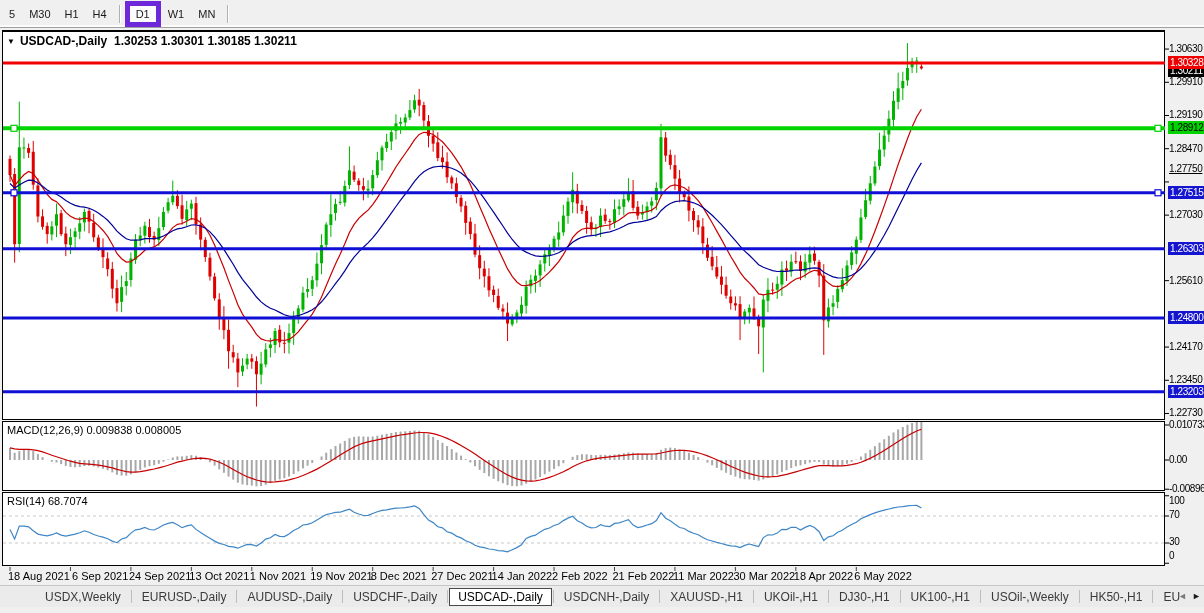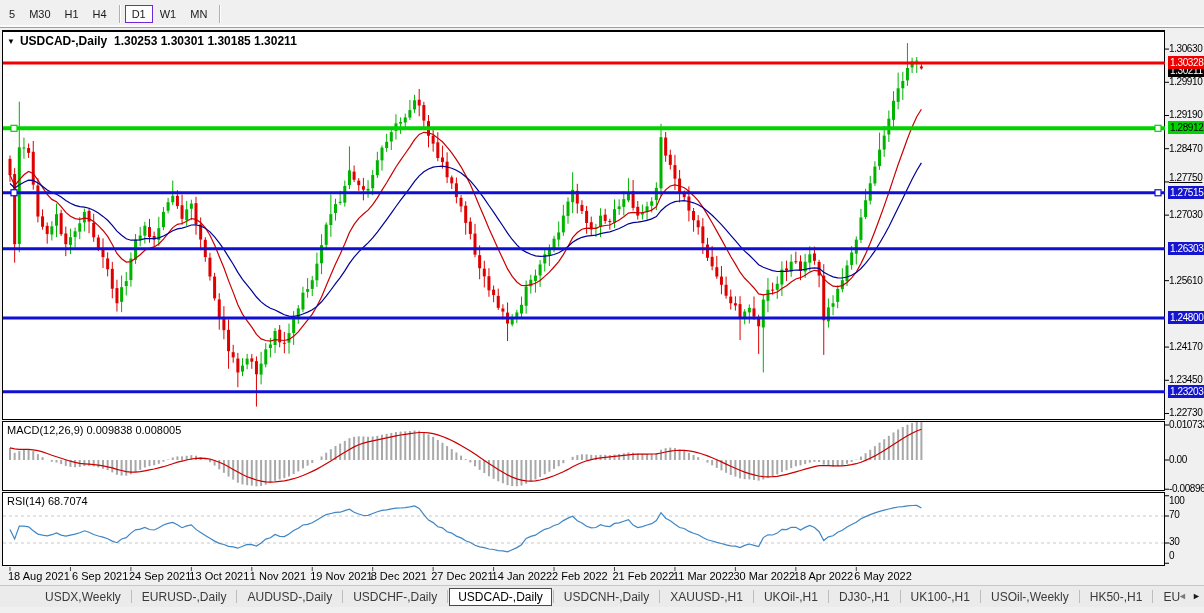--- a/index.html
+++ b/index.html
@@ -9,21 +9,21 @@
     -webkit-font-smoothing:none;
   }
   
   .toolbar{
     position:absolute;left:0;top:0;width:1204px;height:28px;
     background:#f0f0f0;border-bottom:1px solid #9f9f9f;
     box-shadow:inset 0 -2px 0 #fbfbfb;
     display:flex;align-items:center;padding-left:2px;box-sizing:border-box;
   }
   .tf{display:inline-block;padding:3px 7px;font-size:11px;color:#1a1a1a;white-space:nowrap;cursor:default;}
-  .tf.active{background:#fdfdfd;border:1px solid #6d28d9;padding:2px 6px;}
+  .tf.active{background:#fdfdfd;border:5px solid #6d28d9;padding:2px 6px;}
   .tb-sep{display:inline-block;width:1px;height:18px;background:#b0b0b0;margin:0 5px;box-shadow:1px 0 0 #ffffff;}
   
   .panel{position:absolute;left:2px;width:1163px;background:#ffffff;border:1px solid #000;box-sizing:border-box;}
   #main-panel{top:30px;height:390px;border-top:2px solid #000;}
   #macd-panel{top:421px;height:70px;}
   #rsi-panel{top:492px;height:74px;}
   .chart-title{position:absolute;left:7px;top:34px;font-size:12px;font-weight:bold;color:#000;z-index:6;}
   .chart-title .arrow{font-size:8px;margin-right:5px;vertical-align:1px;}
   .ind-label{position:absolute;left:7px;font-size:11px;color:#000;z-index:6;}
   #macd-label{top:424px;}
@@ -773,21 +773,21 @@
     <span class="tab-sep"></span>
     <span class="tab">EU</span>
   </div>
 <span class="tab-scroll" id="tab-scroll-left">◄</span>
 <span class="tab-scroll" id="tab-scroll-right">►</span>
 
 <div class="price-tick-label" style="top: 43.0687px;">1.30630</div>
 <div class="price-tick-label" style="top: 76.2823px;">1.29910</div>
 <div class="price-tick-label" style="top: 109.496px;">1.29190</div>
 <div class="price-tick-label" style="top: 142.71px;">1.28470</div>
-<div class="price-tick-label" style="top: 172px; text-decoration: underline;">1.27750</div>
+<div class="price-tick-label" style="top: 163px; text-decoration: underline;">1.27750</div>
 <div class="price-tick-label" style="top: 209.137px;">1.27030</div>
 <div class="price-tick-label" style="top: 274.641px;">1.25610</div>
 <div class="price-tick-label" style="top: 341.069px;">1.24170</div>
 <div class="price-tick-label" style="top: 374.282px;">1.23450</div>
 <div class="price-tick-label" style="top: 407.496px;">1.22730</div>
 <div class="price-flag" style="top: 56px; z-index: 8; background: rgb(238, 0, 0); color: rgb(255, 255, 255);">1.30328</div>
 <div class="price-flag" style="top: 64px; z-index: 6; background: rgb(0, 0, 0); color: rgb(255, 255, 255);">1.30211</div>
 <div class="price-flag" style="top: 121.32px; z-index: 7; background: rgb(0, 211, 0); color: rgb(0, 0, 0);">1.28912</div>
 <div class="price-flag" style="top: 185.764px; z-index: 7; background: rgb(21, 21, 207); color: rgb(255, 255, 255);">1.27515</div>
 <div class="price-flag" style="top: 241.673px; z-index: 7; background: rgb(21, 21, 207); color: rgb(255, 255, 255);">1.26303</div>

